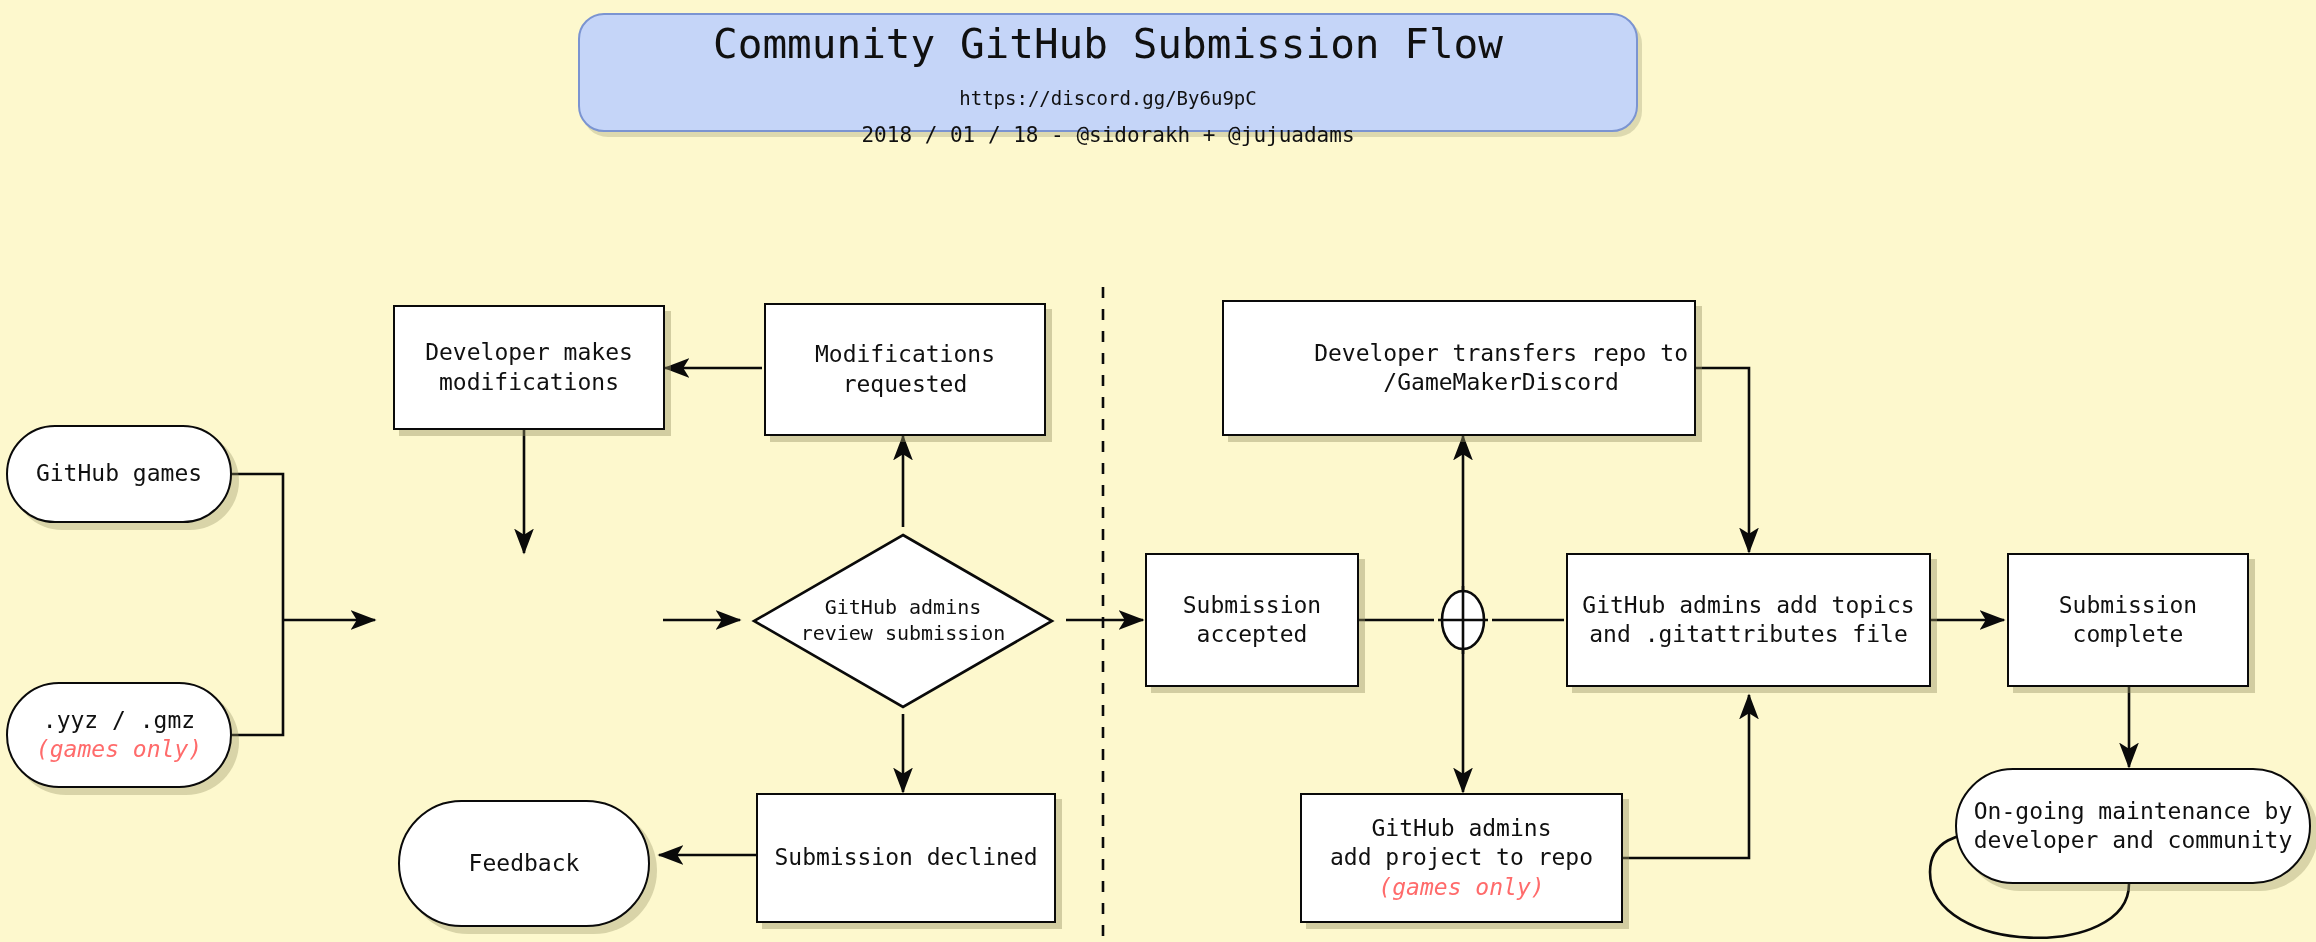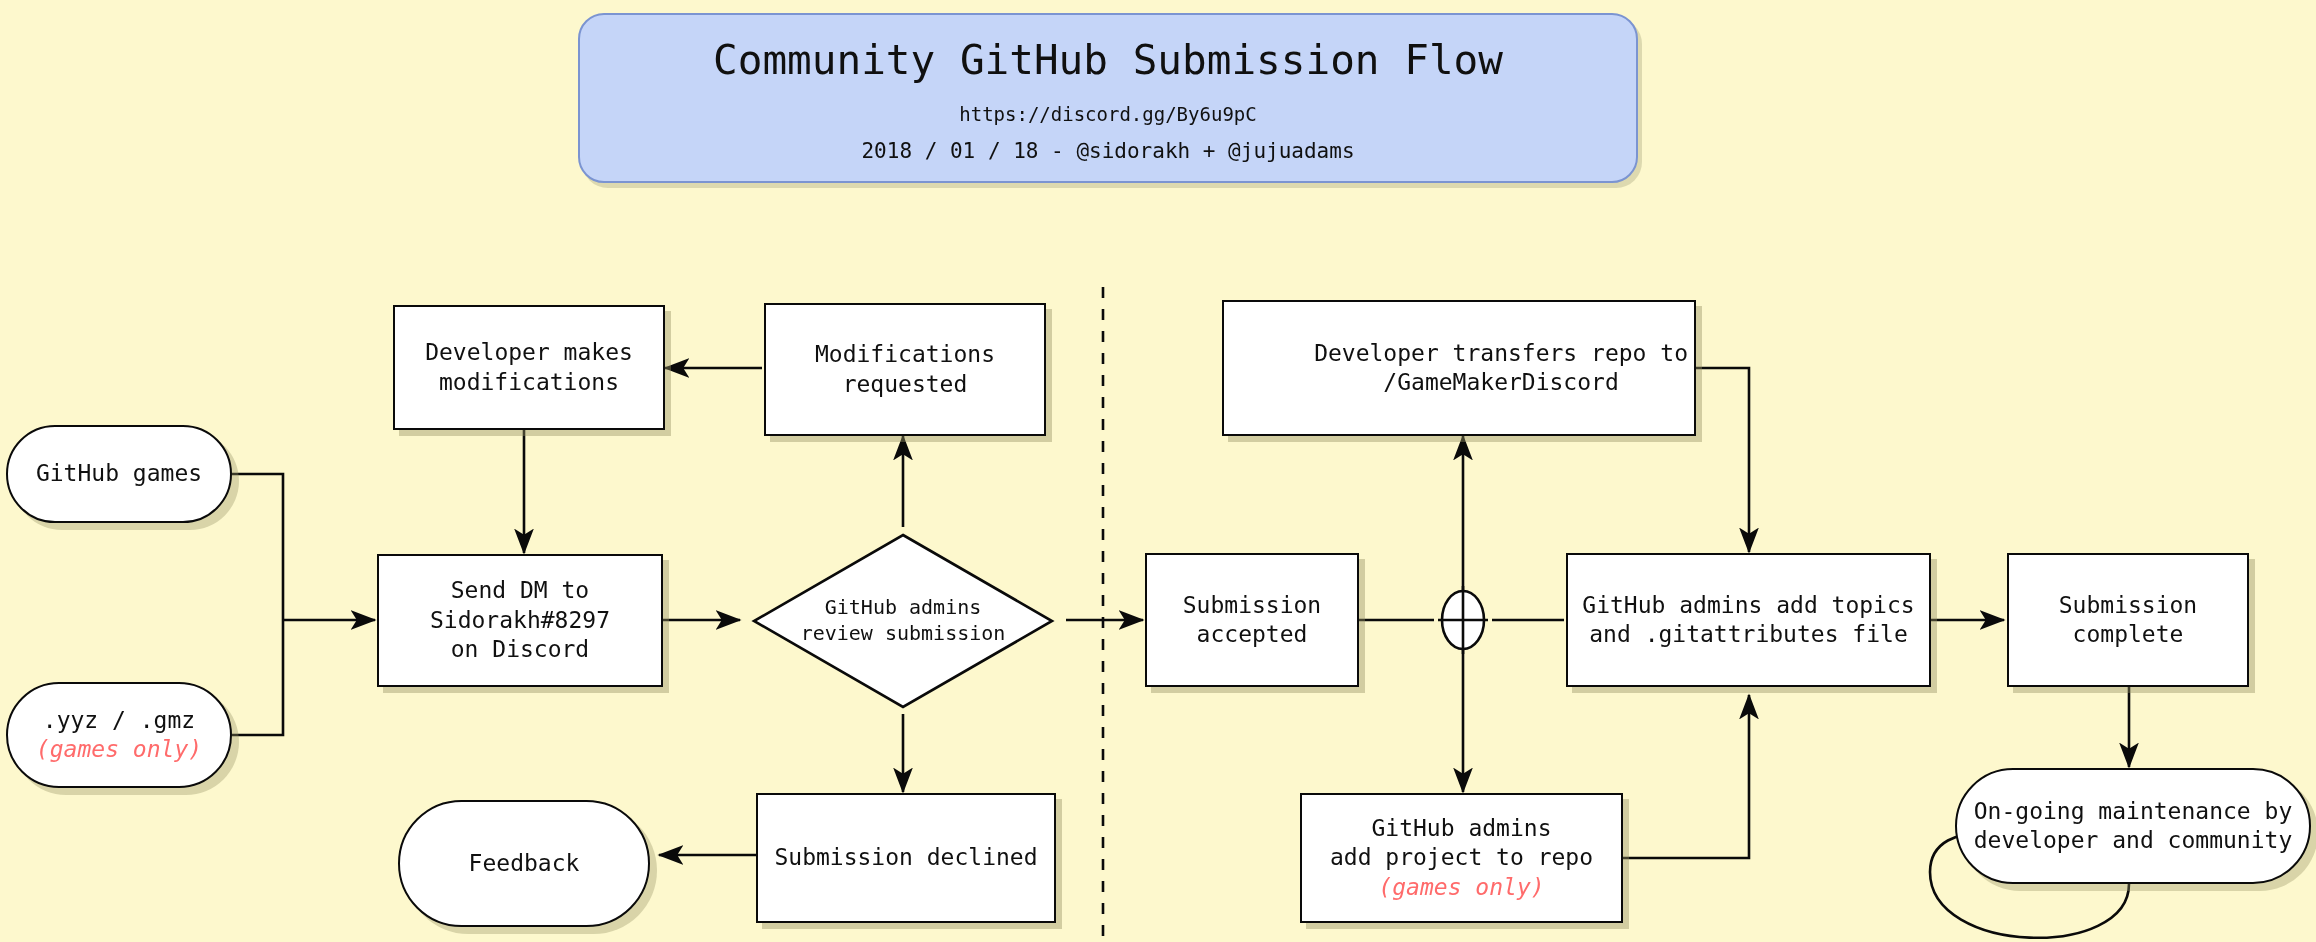--- a/index.html
+++ b/index.html
@@ -22,31 +22,31 @@
     width: 2316px;
     height: 942px;
     pointer-events: none;
   }
   
   .title-banner {
     position: absolute;
     left: 578px;
     top: 13px;
     width: 1060px;
-    height: 170px;
+    height: 119px;
     background: #c5d5f8;
     border: 2px solid #7b94d1;
     border-radius: 26px;
     box-shadow: 4px 5px 0 rgba(160,160,120,0.35);
     display: flex;
     flex-direction: column;
     align-items: center;
     justify-content: flex-start;
     box-sizing: border-box;
-    padding-top: 20px;
+    padding-top: 4px;
   }
   .title-main {
     font-family: "DejaVu Sans Mono", "Liberation Mono", monospace;
     font-size: 41px;
     color: #101010;
     letter-spacing: 0px;
     white-space: nowrap;
     line-height: 1.25;
   }
   .title-sub {
@@ -188,25 +188,20 @@
   <div class="node" style="left:393px; top:305px; width:272px; height:125px;">
     <span class="inner">Developer makes
 modifications</span>
   </div>
 
   <div class="node" style="left:764px; top:303px; width:282px; height:133px;">
     <span class="inner">Modifications
 requested</span>
   </div>
 
-  <div class="node" style="left:377px; top:554px; width:286px; height:133px;">
-    <span class="inner">Send DM to
-Sidorakh#8297
-on Discord</span>
-  </div>
 
   <div class="diamond-wrap" style="left:746px; top:527px; width:314px; height:188px;">
     <svg width="314" height="188" viewBox="0 0 314 188">
       <polygon points="157,8 306,94 157,180 8,94" fill="#ffffff" stroke="#0a0a0a" stroke-width="2.6" style="filter:none;"></polygon>
       <polygon points="163,14 312,100 163,186 14,100" fill="none" stroke="rgba(150,145,100,0.0)" stroke-width="0"></polygon>
     </svg>
     <div class="diamond-label">GitHub admins
 review submission</div>
   </div>
 

